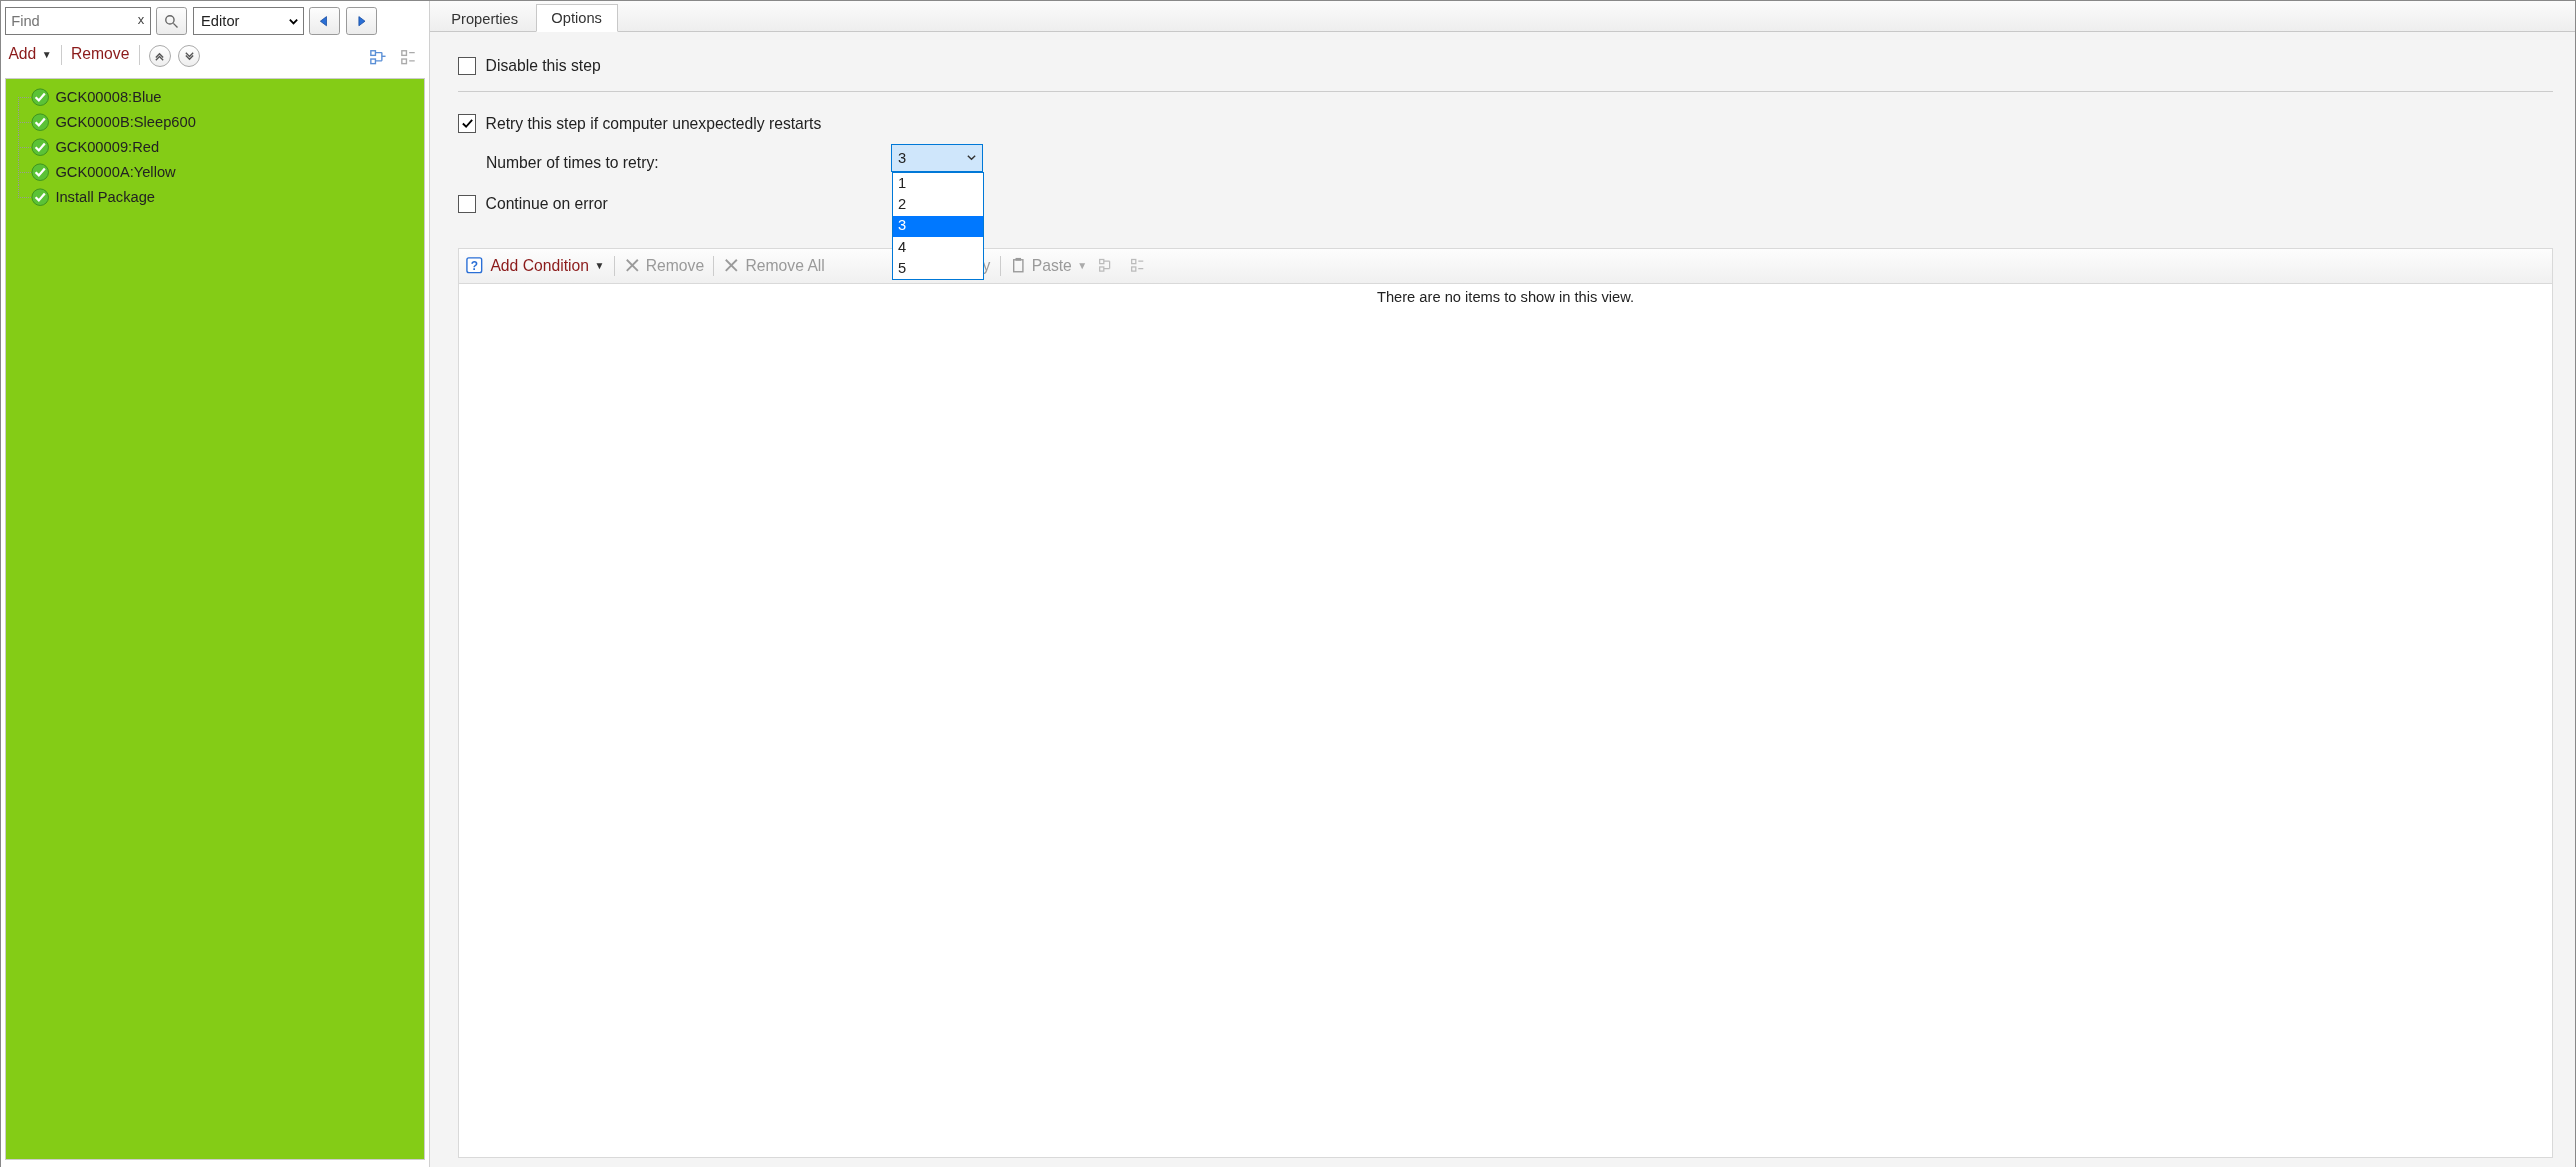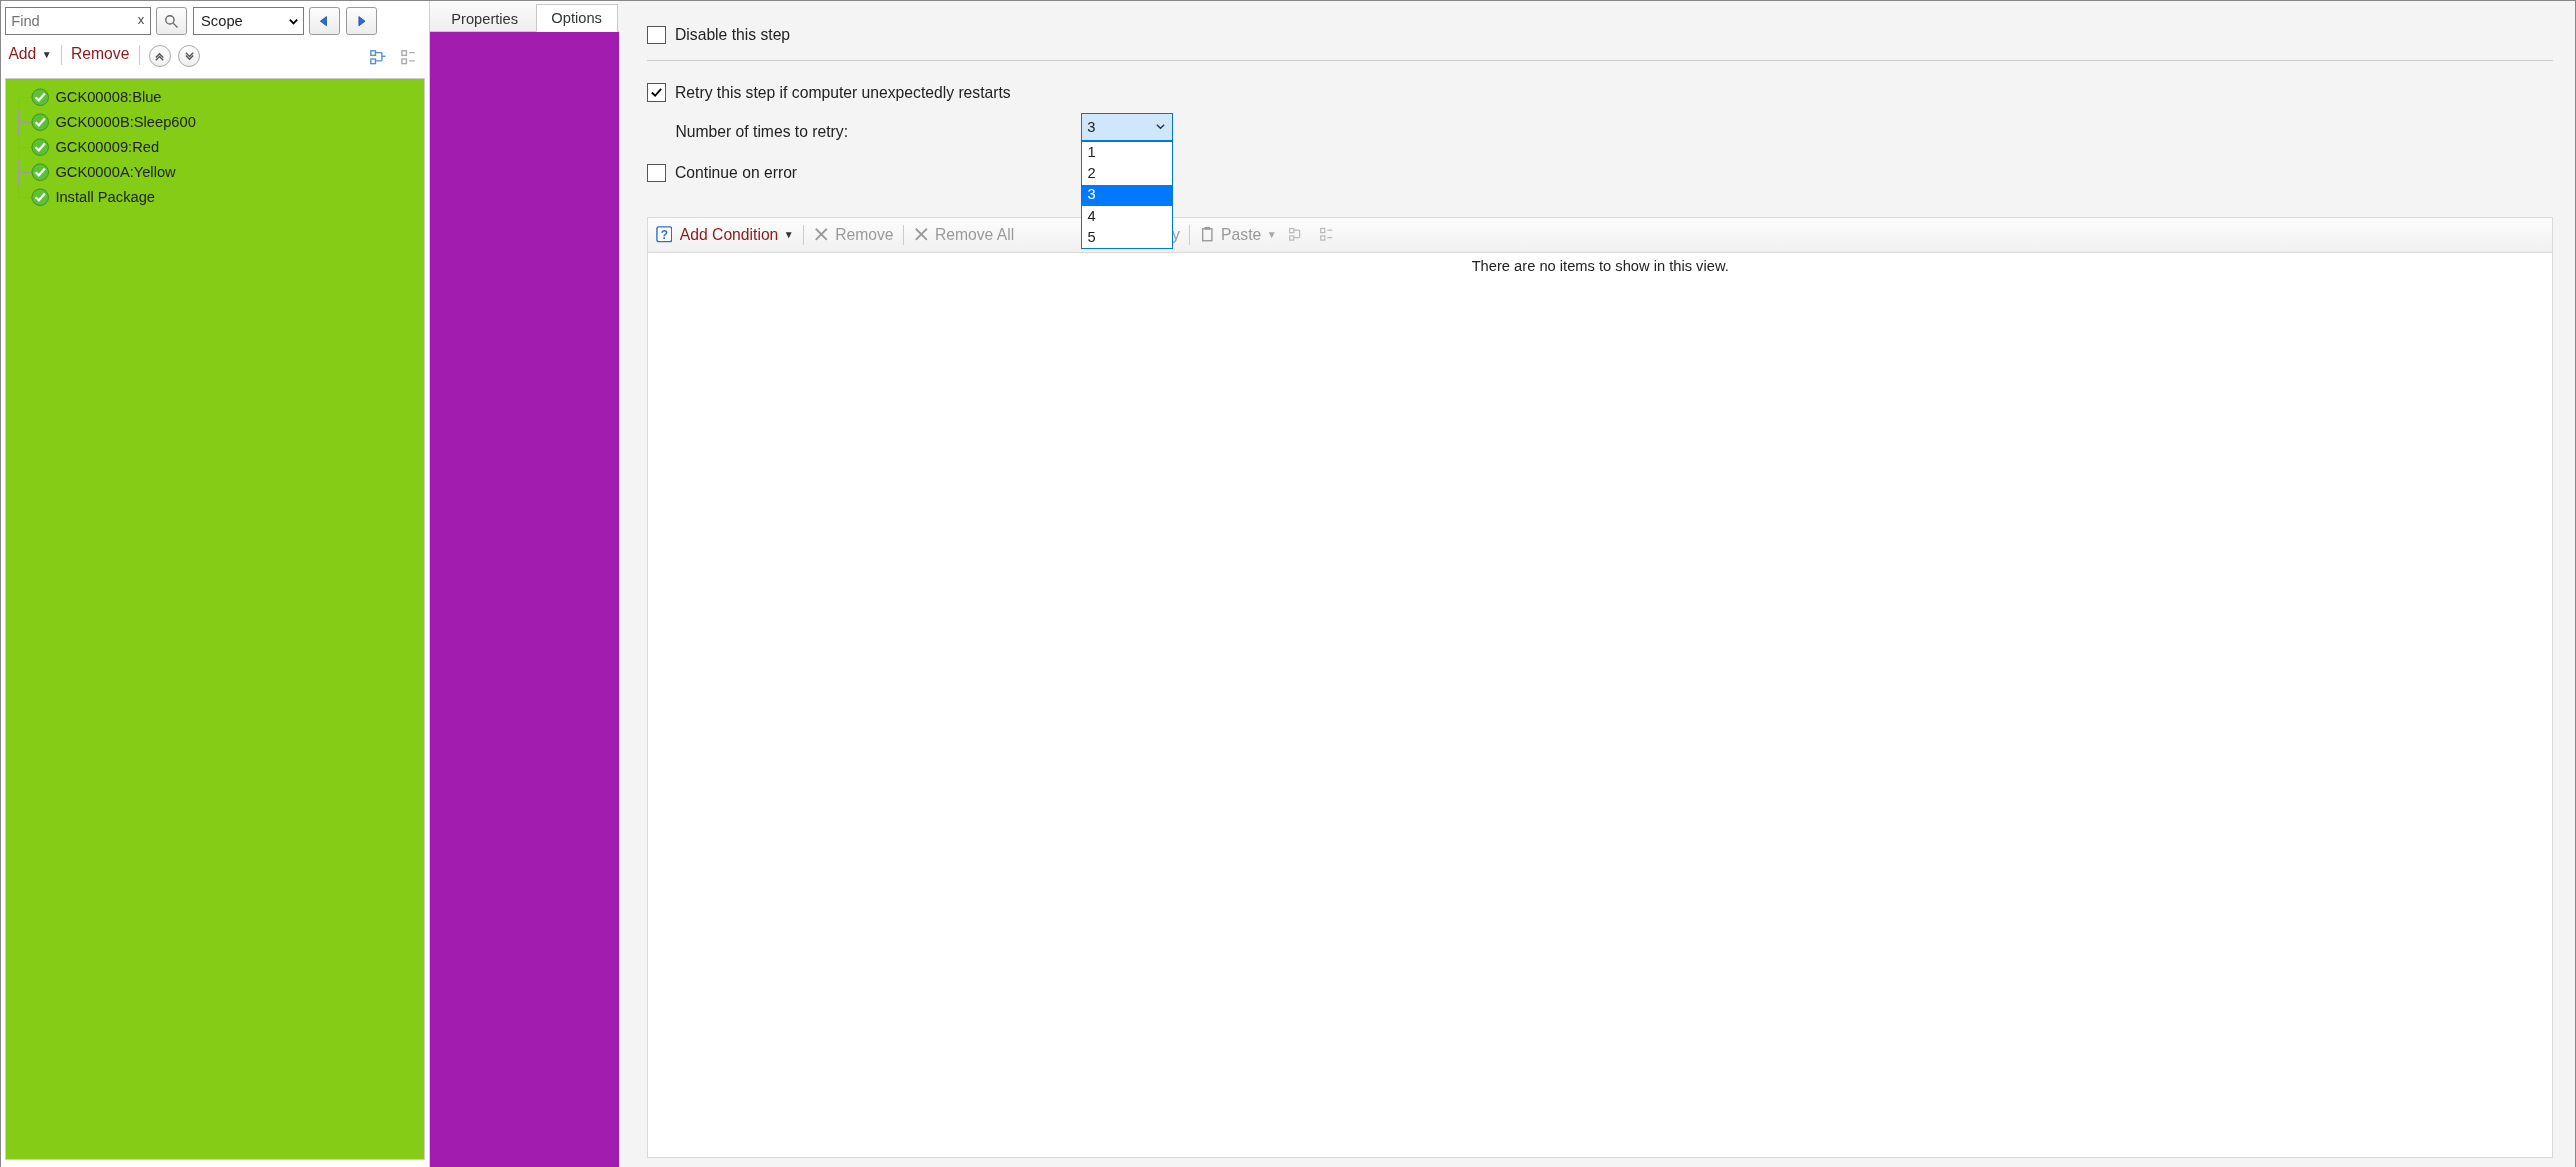--- a/index.html
+++ b/index.html
@@ -40,21 +40,21 @@
   .tree-item { display:flex; align-items:center; height:25px; padding-left:24px; position:relative;}
   .tree-item::before { content:""; position:absolute; left:11px; top:0; bottom:0; border-left:0.9px dotted #999;}
   .tree-item:first-child::before{ top:12px;}
   .tree-item:last-child::before{ bottom:12px;}
   .branch { position:absolute; left:11px; top:12px; width:13px; border-top:0.9px dotted #999;}
   .tick { width:18.4px; height:18.4px; margin-right:5.5px; }
   .tick svg{width:18.4px;height:18.4px;}
   .tree-item span.lbl { font-size:14.7px; }
 
   
-  .right { flex:1; display:flex; flex-direction:row; background:#a21caf; }
+  .right { flex:1; display:flex; flex-direction:column; background:#a21caf; }
   .tabs { display:flex; align-items:flex-end; height:31px; padding-left:5.5px; background:linear-gradient(#fbfbfb,#eeeeee); border-bottom:0.9px solid #c8c8c8; }
   .tab { padding:5.5px 14.7px 4.6px 14.7px; font-size:14.7px; color:#333; border:0.9px solid transparent; border-bottom:none; margin-right:1.8px; position:relative; top:0.9px; }
   .tab.active { background:#fff; border-color:#c8c8c8; border-bottom:0.9px solid #fff; }
 
   .pane { flex:1; background:#f4f4f4; padding:18.4px 22px 9.2px 28px; display:flex; flex-direction:column; min-height:0;}
   .row { display:flex; align-items:center; height:31px; }
   .chk { width:18.4px; height:18.4px; border:0.9px solid #555; margin-right:9.2px; background:#fff; display:flex; align-items:center; justify-content:center;}
   .chk.checked svg{width:13px;height:13px;}
   .chk svg{display:none;}
   .chk.checked svg{display:block;}
@@ -90,21 +90,21 @@
           <input placeholder="Find" style="">
           <span class="clr">x</span>
         </div>
         <div class="iconbtn">
           <svg viewBox="0 0 24 24">
               <circle cx="10" cy="10" r="6" fill="none" stroke="#666" stroke-width="2"></circle>
               <line x1="15" y1="15" x2="21" y2="21" stroke="#666" stroke-width="2"></line>
             </svg>
         </div>
         <div class="scope">
-          <span>Scope</span>
+          <span>Editor</span>
           <svg width="11" height="11" viewBox="0 0 12 12">
               <path d="M2 4 L6 8 L10 4" fill="none" stroke="#000" stroke-width="2"></path>
             </svg>
         </div>
         <div class="arrowbtn">
           <svg viewBox="0 0 24 24">
               <path d="M15 6 L7 12 L15 18 Z" fill="#2a6fd6" stroke="#164a9e" stroke-width="1"></path>
             </svg>
         </div>
         <div class="arrowbtn">

